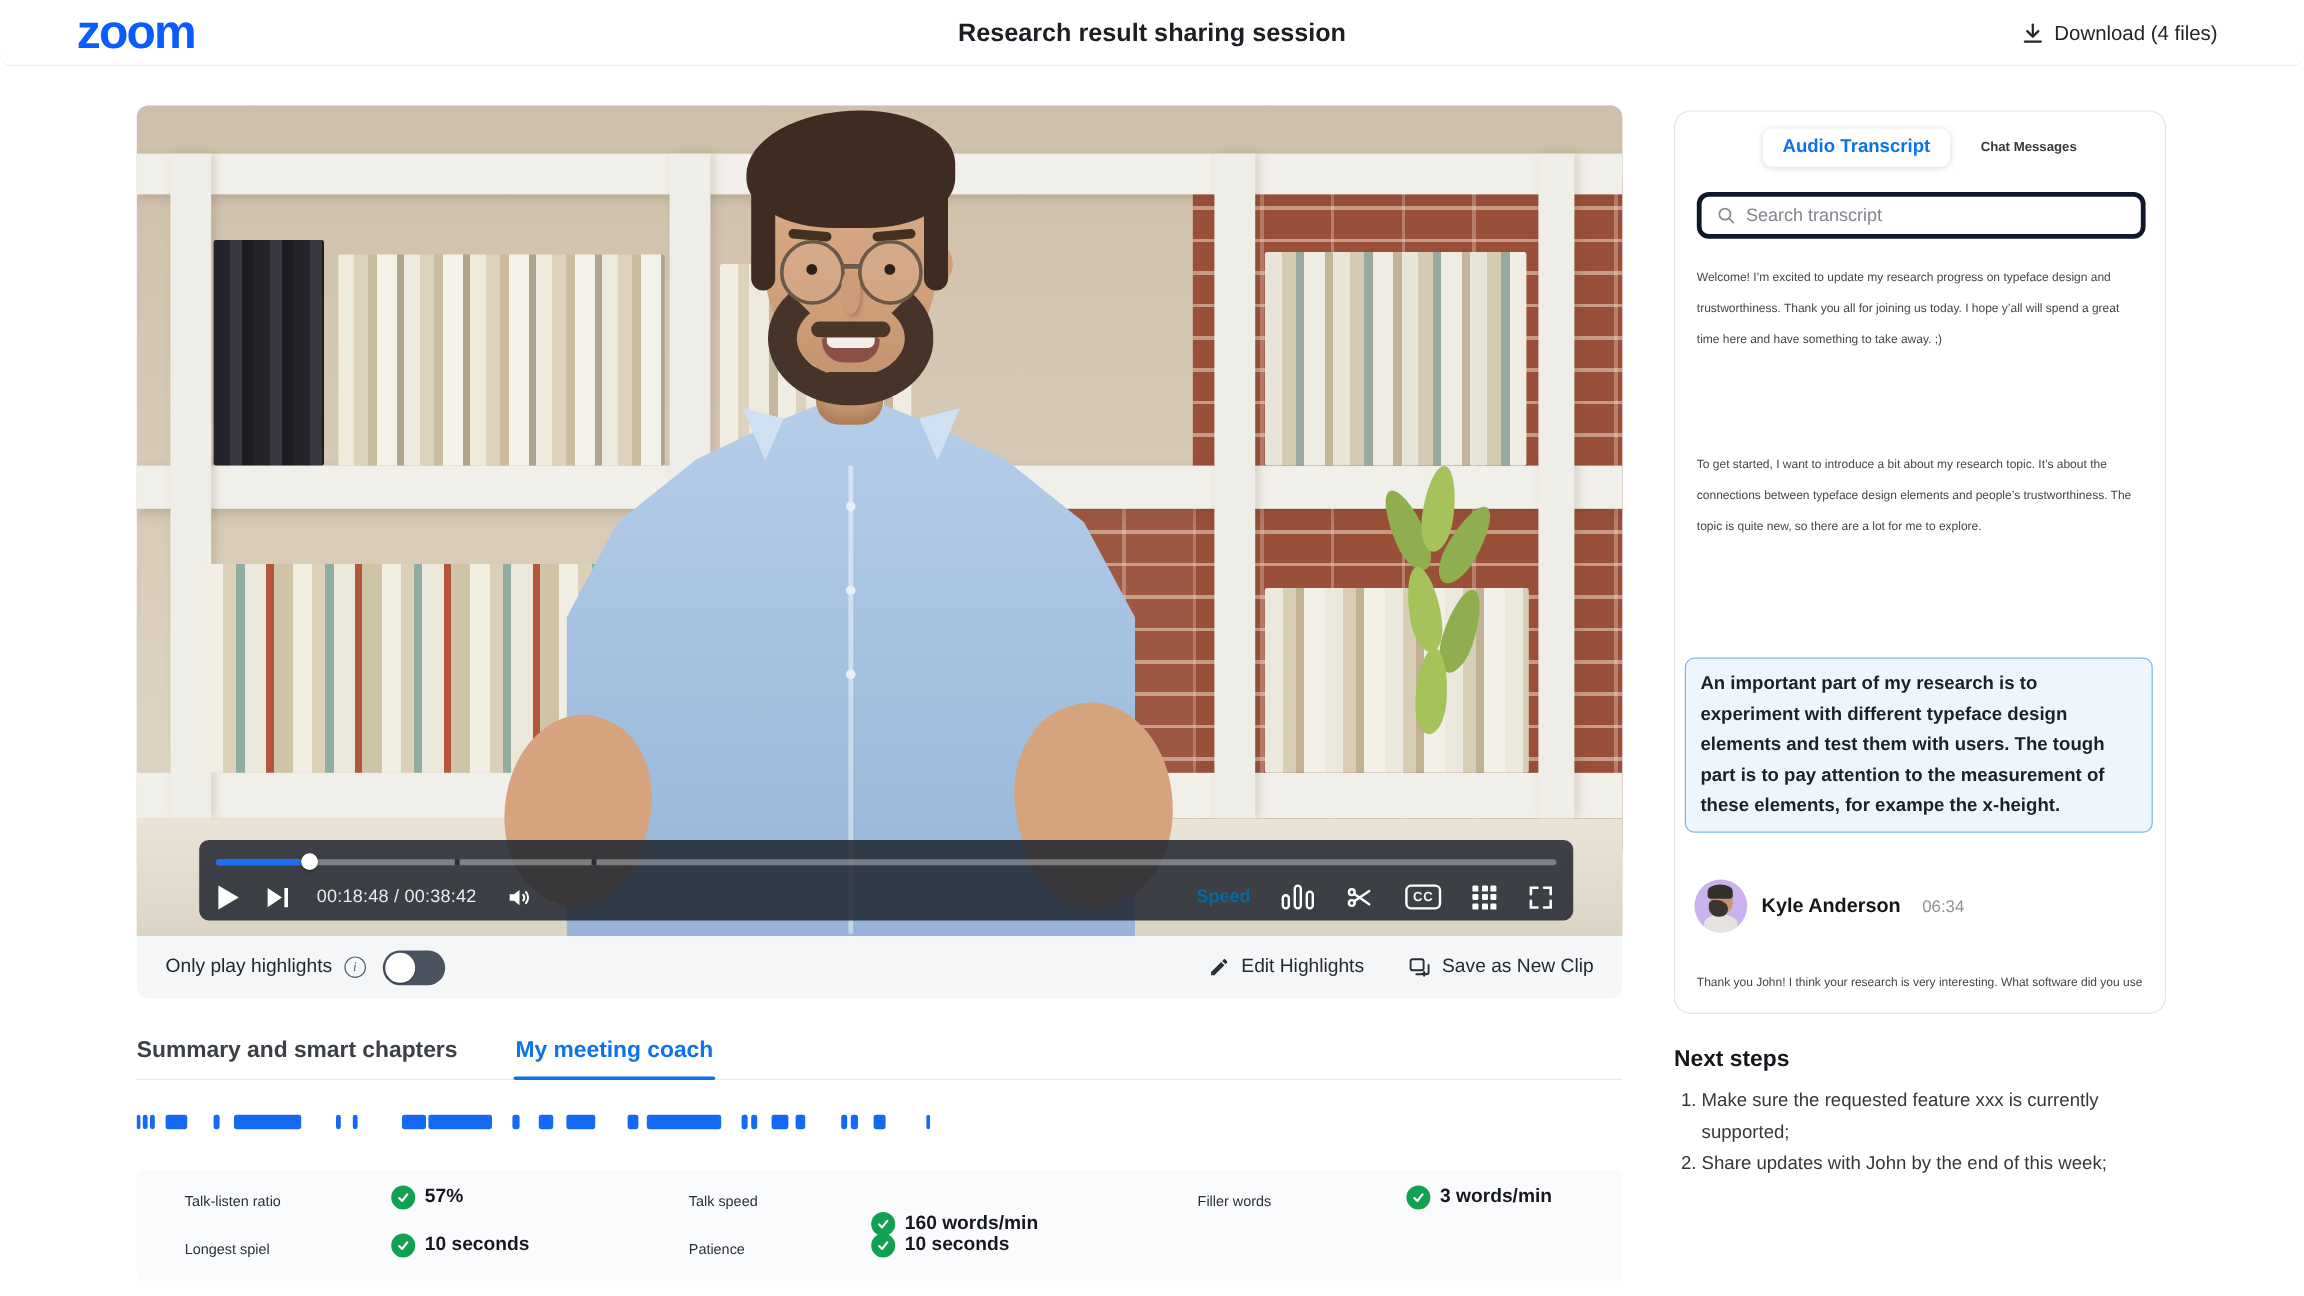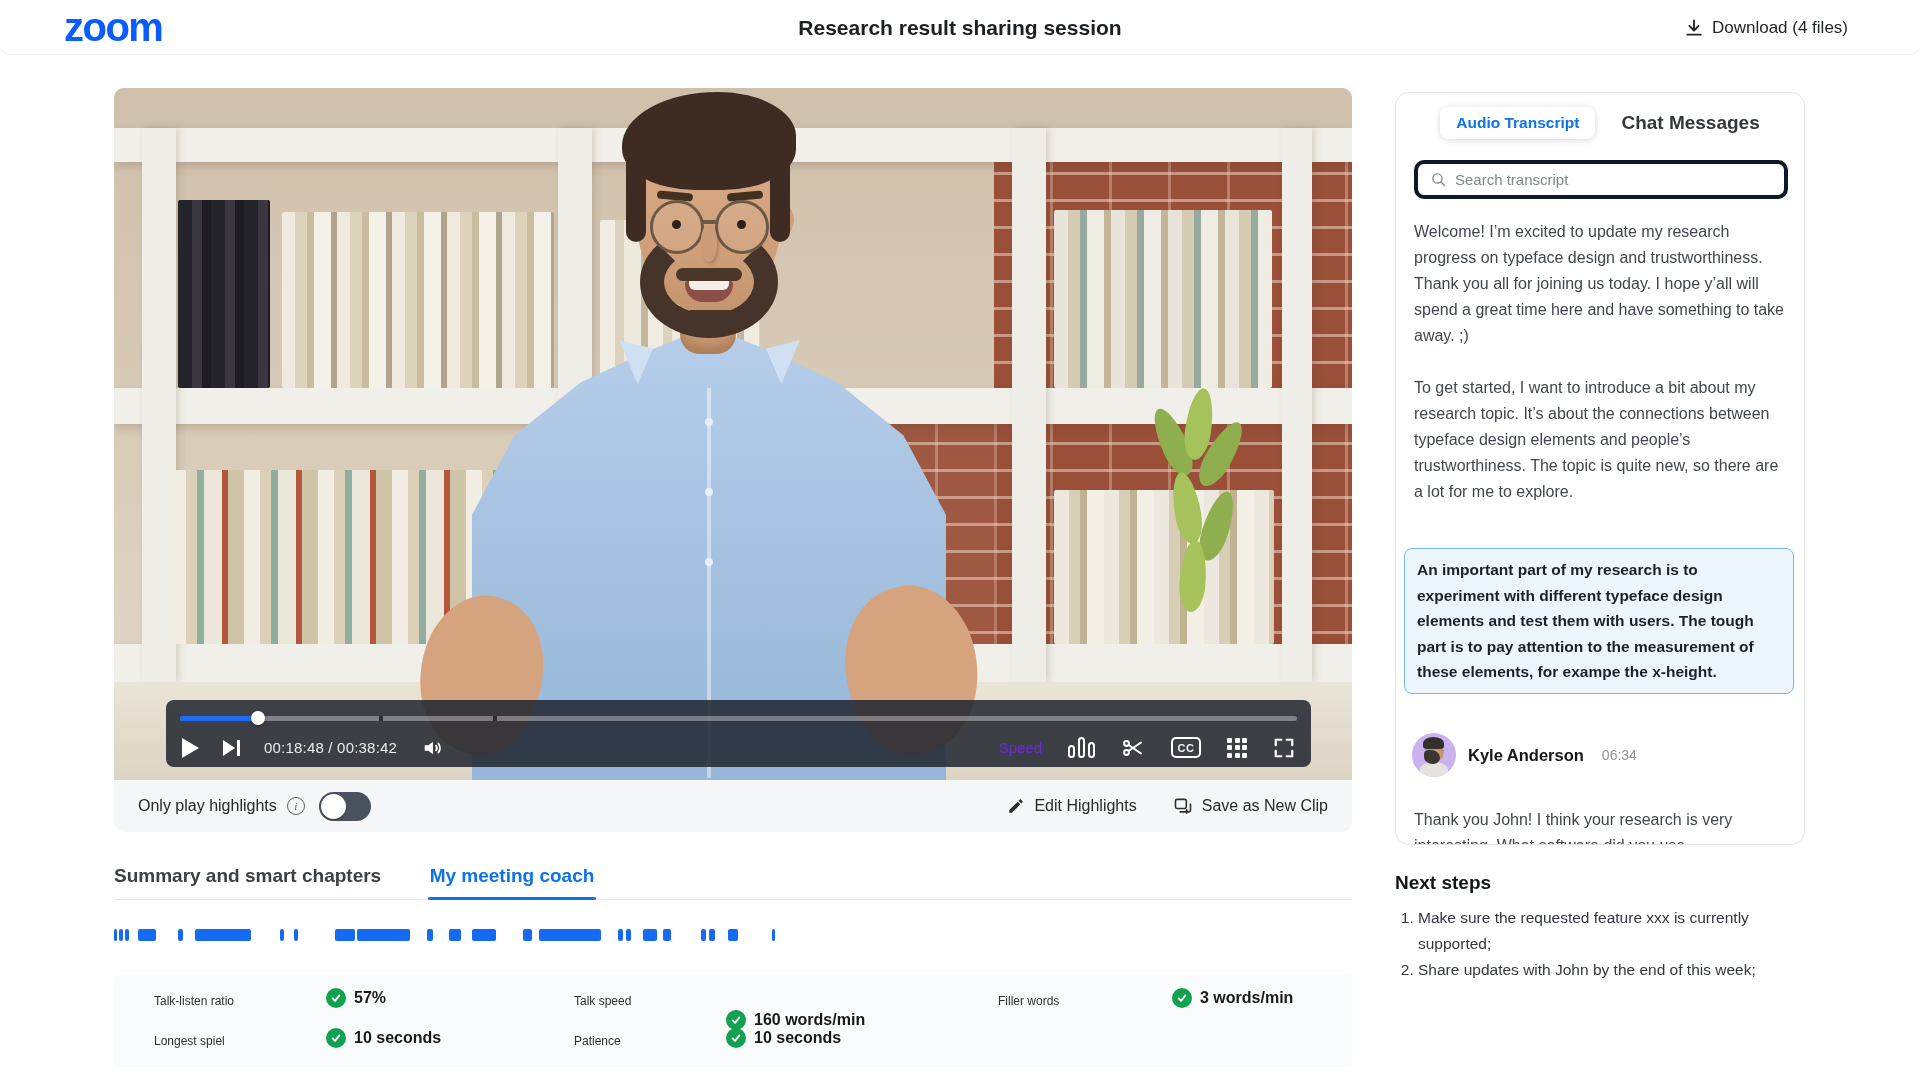--- a/index.html
+++ b/index.html
@@ -76,21 +76,21 @@
   .seekbar { position:absolute; left:14px; right:14px; top:16px; height:5px;
     background:rgba(255,255,255,.34); border-radius:3px; }
   .seek-fill { position:absolute; left:0; top:0; bottom:0; background:#1f6ef2; border-radius:3px; }
   .seek-thumb { position:absolute; top:-5px; width:14px; height:14px; background:#fff; border-radius:50%;
     transform:translateX(-7px); box-shadow:0 1px 3px rgba(0,0,0,.4); }
   .seek-marker { position:absolute; top:0; bottom:0; width:4px; background:rgba(28,32,40,.85); }
   .ctrl-row { position:absolute; left:16px; right:16px; top:28px; bottom:0; display:flex; align-items:center;text-align:right; }
   .cl { display:flex; align-items:center; gap:24px; }
   .cr { display:flex; align-items:center; gap:26px; margin-left:auto; }
   .time { font-size:15px; color:#e8eaee; letter-spacing:.2px; }
-  .speed { font-size:15px; color:#6d28d9; }
+  .speed { font-size:15px; color:#0369a1;font-weight:bold; }
   .play-tri { width:0; height:0; border-left:17px solid #fff; border-top:10px solid transparent;
     border-bottom:10px solid transparent; cursor:pointer; }
   .skip { display:flex; align-items:center; gap:2px; cursor:pointer; }
   .skip .tri { width:0; height:0; border-left:12px solid #fff; border-top:8px solid transparent; border-bottom:8px solid transparent; }
   .skip .bar { width:3px; height:16px; background:#fff; }
   .bars-icon { display:flex; align-items:flex-end; gap:3px; cursor:pointer; }
   .bars-icon i { display:block; width:7px; border:2px solid #fff; border-radius:4px; }
   .cc-badge { width:30px; height:21px; border:2.5px solid #fff; border-radius:5px; font-size:11px;
     font-weight:700; display:grid; place-items:center; letter-spacing:.5px; cursor:pointer; }
   .grid-icon { display:grid; grid-template-columns:repeat(3,5px); grid-auto-rows:5px; gap:2.5px; cursor:pointer; }
@@ -130,27 +130,27 @@
     font-weight:700; color:#16181b; line-height:26px; }
   .check { width:20px; height:20px; border-radius:50%; background:#12a150; display:grid; place-items:center; flex:none; }
 
   
   .panel { position:absolute; left:1395px; top:92px; width:410px; height:753px; background:#fff;
     border:1px solid #e3e5e8; border-radius:14px; overflow:hidden; }
   .ptabs { position:absolute; left:0; right:0; top:14px; display:flex; justify-content:center;
     align-items:center; gap:26px; }
   .ptab-active { padding:7px 16px; background:#fff; border-radius:8px; box-shadow:0 1px 6px rgba(0,0,0,.16);
     color:#0e72ed; font-weight:700; font-size:15.5px; cursor:pointer; }
-  .ptab { color:#34383d; font-weight:600; font-size:19px; cursor:pointer; }
+  .ptab { color:#34383d; font-weight:600; font-size:11px; cursor:pointer; }
   .search { position:absolute; left:18px; right:16px; top:67px; height:39px; border:4px solid #0f172a;
     border-radius:10px; display:flex; align-items:center; padding:0 12px; gap:8px; background:#fff; }
   .search input { border:0; outline:0; flex:1; font-size:15px; color:#41464d; background:transparent;
     font-family:inherit; }
   .search input::placeholder { color:#81868d; }
-  .para { position:absolute; left:18px; width:372px; font-size:16px; line-height:26px; color:#41464d; }
+  .para { position:absolute; left:18px; width:372px; font-size:10px; line-height:26px; color:#41464d; }
   .hl-block { position:absolute; left:8px; width:390px; top:455px; background:#edf6fd;
     border:1.5px solid #79b6f0; border-radius:8px; padding:8px 12px; font-size:15.5px; line-height:25.5px;
     font-weight:700; color:#1c2128; }
   .speaker { position:absolute; left:16px; top:640px; display:flex; align-items:center; gap:12px; }
   .avatar { width:44px; height:44px; border-radius:50%; background:#c9b2ee; position:relative; overflow:hidden; flex:none; }
   .av-head { position:absolute; left:13px; top:7px; width:19px; height:22px; background:#c79670; border-radius:45% 55% 50% 50%; }
   .av-hair { position:absolute; left:11px; top:4px; width:21px; height:12px; background:#33302e; border-radius:50% 50% 20% 20%; }
   .av-beard { position:absolute; left:12px; top:17px; width:16px; height:14px; background:#3c342e; border-radius:30% 60% 45% 55%; }
   .av-body { position:absolute; left:8px; top:29px; width:28px; height:16px; background:#e6e3de; border-radius:50% 50% 0 0; }
   .sp-name { font-size:16.5px; font-weight:700; color:#141619; }

